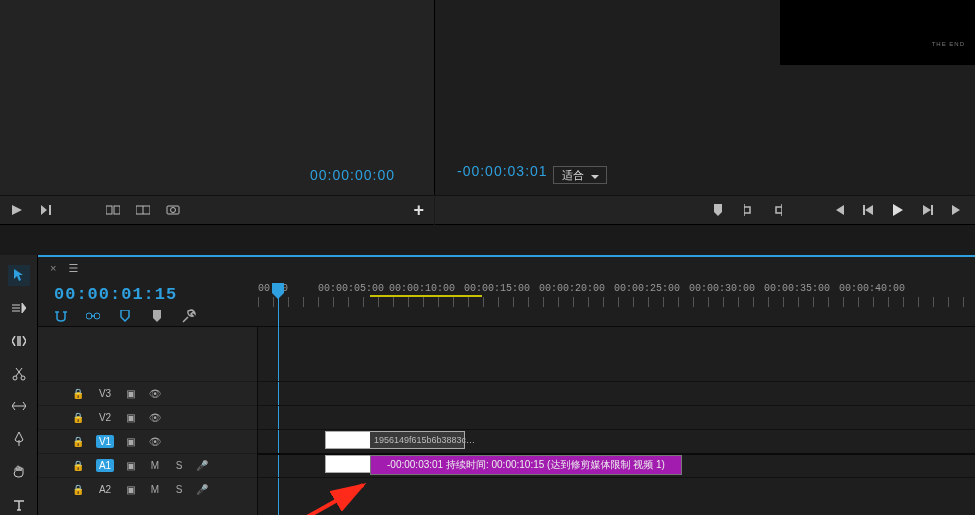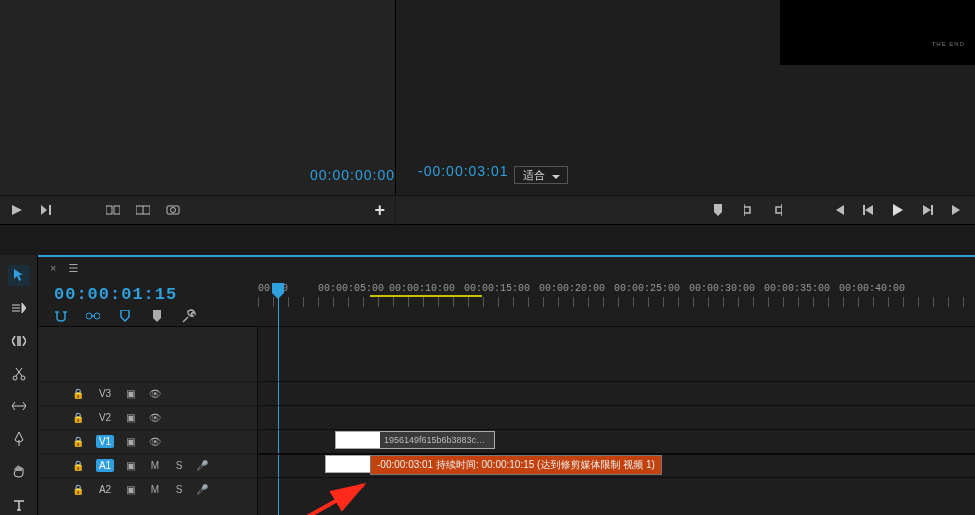--- a/index.html
+++ b/index.html
@@ -1,21 +1,21 @@
 <!DOCTYPE html>
 <html><head>
 <meta charset="utf-8">
 <style>
   * { margin:0; padding:0; box-sizing:border-box; }
   html,body { width:975px; height:515px; background:#1a1a1a; font-family:Arial,Helvetica,sans-serif; font-size:11px; color:#ccc; overflow:hidden; }
   .root { width:975px; height:515px; position:relative; background:#1a1a1a; }
 
   
   .monitors { display:flex; height:195px; }
-  .monitor-left { width:396px; background:#232323; position:relative; border-right:1px solid #000; }
+  .monitor-left { width:435px; background:#232323; position:relative; border-right:1px solid #000; }
   .monitor-right { flex:1; background:#1e1e1e; position:relative; }
   .monitor-left .tc { position:absolute; left:310px; top:167px; color:#2ea0df; font-size:14px; letter-spacing:1px; }
   .monitor-right .tc { position:absolute; left:22px; top:163px; color:#2ea0df; font-size:14px; letter-spacing:1px; }
   .monitor-right .fitdd { position:absolute; left:118px; top:166px; }
   .fitdd select { background:transparent; color:#ddd; border:1px solid #555; font-size:11px; padding:2px 22px 2px 8px; appearance:none; }
   .fitdd::after { content:""; position:absolute; right:8px; top:9px; border:4px solid transparent; border-top-color:#ccc; pointer-events:none; }
   .monitor-right .preview-thumb { position:absolute; right:0; top:0; width:195px; height:65px; background:#000; display:flex; align-items:flex-end; justify-content:flex-end; }
   .preview-thumb .tiny { color:#777; font-size:6px; margin:0 10px 18px 0; letter-spacing:1px; }
 
   .monitor-right .scrub { position:absolute; left:18px; right:10px; top:203px; height:12px; }
@@ -70,21 +70,21 @@
   .th-row .sym { width:14px; text-align:center; color:#aaa; }
   .th-spacer { height:54px; }
   .track-lanes { position:absolute; left:220px; right:0; top:0; bottom:0; }
   .lane { position:absolute; left:0; right:0; height:24px; border-top:1px solid #111; }
 
   .clip-v1 { position:absolute; height:18px; background:#3a3a3a; border:1px solid #aaa; }
   .clip-v1 .whitecap { position:absolute; left:0; top:0; bottom:0; width:44px; background:#fff; }
   .clip-v1 .txt { position:absolute; left:48px; top:3px; font-size:9px; color:#bbb; white-space:nowrap; }
   .clip-a1 { position:absolute; height:18px; background:#2b3b2b; border:1px solid #aaa; }
   .clip-a1 .whitecap { position:absolute; left:0; top:0; bottom:0; width:44px; background:#fff; }
-  .tooltip { position:absolute; background:#c2410c; border:1px solid #777; color:#eee; font-size:10px; padding:2px 6px; white-space:nowrap; }
+  .tooltip { position:absolute; background:#a21caf; border:1px solid #777; color:#eee; font-size:10px; padding:2px 16px; white-space:nowrap; }
 
   .red-arrow { position:absolute; pointer-events:none; }
 
   svg { display:block; }
 </style>
 </head>
 <body>
 
 <div class="root">
 
@@ -334,21 +334,21 @@
           </div>
         </div>
 
         <div class="track-lanes">
           <div class="lane" style="top:54px"></div>
           <div class="lane" style="top:78px"></div>
           <div class="lane" style="top:102px"></div>
           <div class="lane" style="top:126px; border-top:2px solid #0a0a0a;"></div>
           <div class="lane" style="top:150px"></div>
 
-          <div class="clip-v1" style="left:77px; top:104px; width:160px;">
+          <div class="clip-v1" style="left:67px; top:104px; width:140px;">
             <div class="whitecap"></div>
             <span class="txt">1956149f615b6b3883c…</span>
           </div>
           <div class="clip-a1" style="left:67px; top:128px; width:160px;">
             <div class="whitecap"></div>
           </div>
 
           <div class="tooltip" style="left:112px; top:128px;">-00:00:03:01 持续时间: 00:00:10:15 (达到修剪媒体限制 视频 1)</div>
         </div>
       </div>

